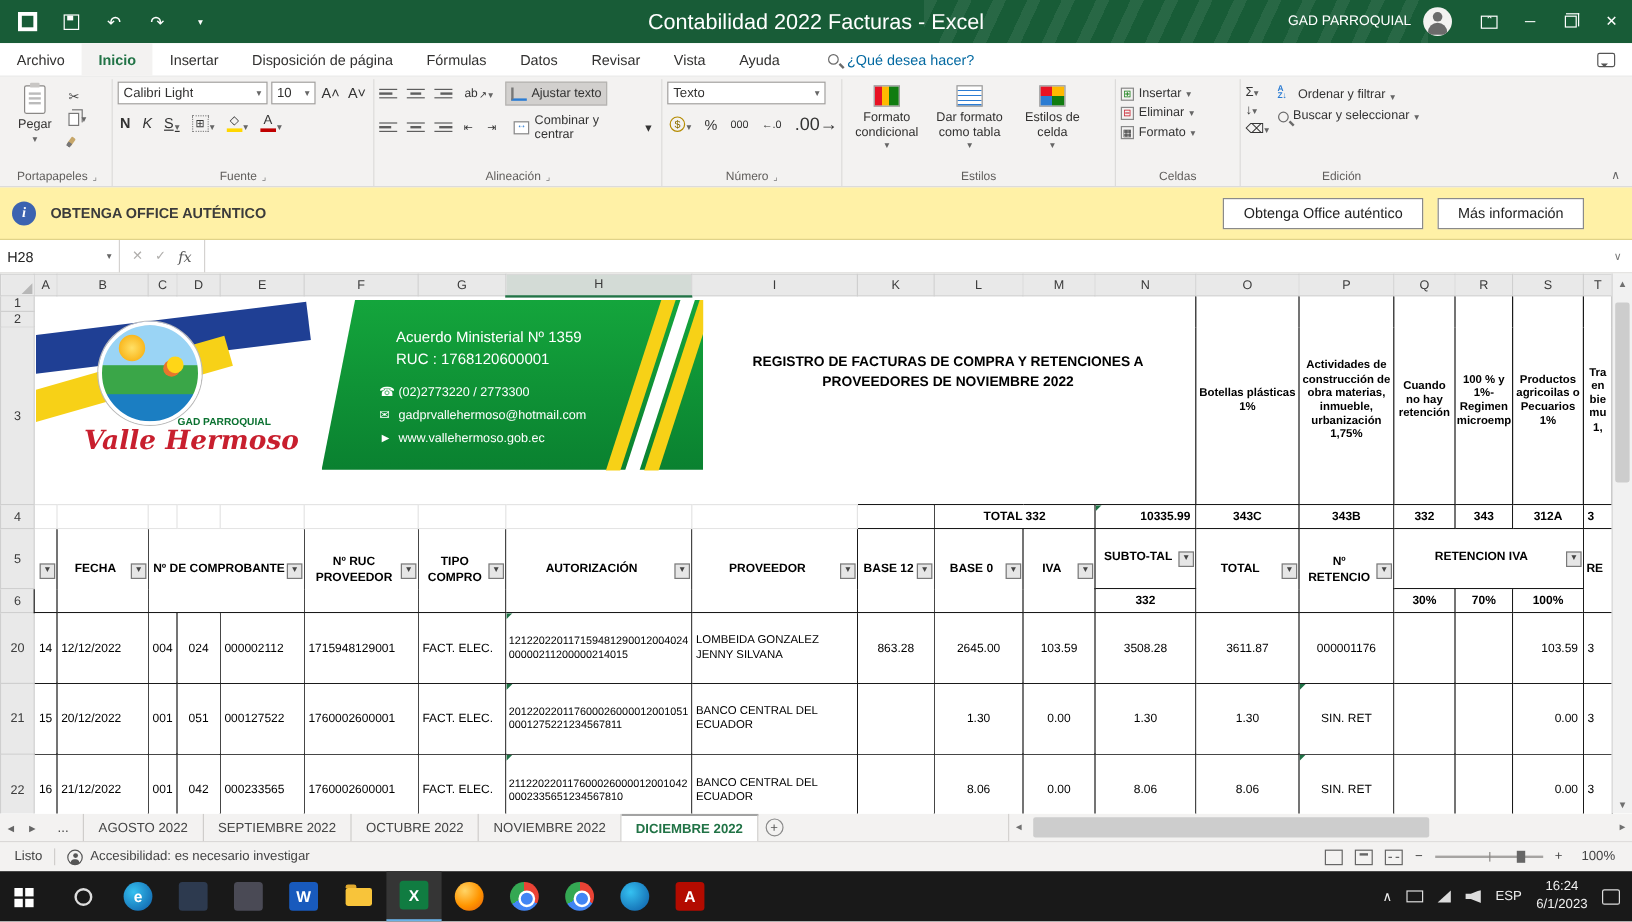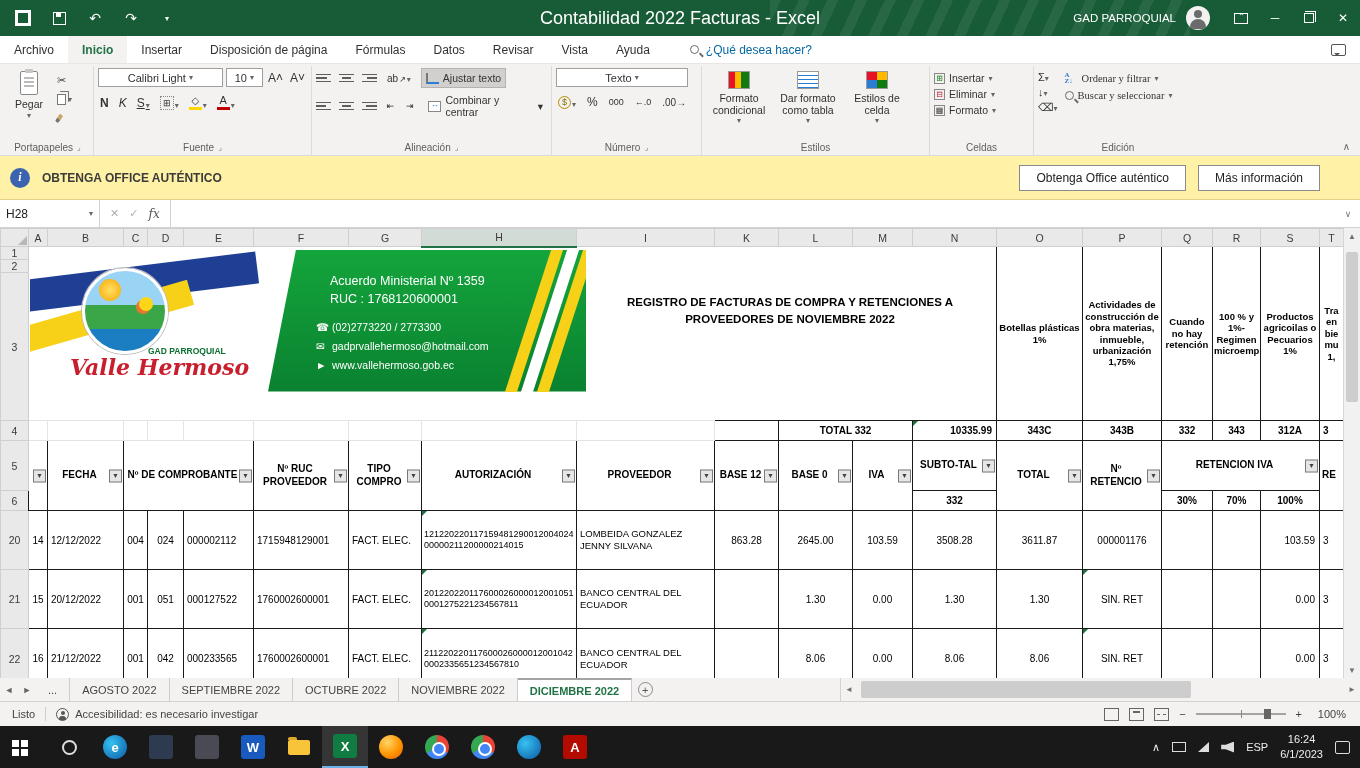--- a/index.html
+++ b/index.html
@@ -48,21 +48,21 @@
   .launcher { font-size:8px; color:#7a7a7a; }
   .bigv { width:46px; display:flex; flex-direction:column; align-items:center; text-align:center; padding-top:3px; line-height:1.2; }
   .bigv .bicon { margin-bottom:3px; }
   .i-clip { width:18px; height:24px; border:1px solid #8a8886; background:#fff; position:relative; border-radius:2px; }
   .i-clip::before { content:""; position:absolute; left:4px; top:-3px; width:8px; height:4px; background:#c8c6c4; border-radius:1px; }
   .i-clip::after { content:""; position:absolute; left:3px; top:5px; width:10px; height:1.5px; background:#bbb; box-shadow:0 4px #bbb, 0 8px #bbb; }
   .smallcol { display:flex; flex-direction:column; gap:3px; padding-top:4px; }
   .sbtn { height:16px; display:flex; align-items:center; gap:2px; font-size:11px; padding:0 2px; color:#444; }
   .i-copy { width:9px; height:11px; border:1px solid #777; background:#fff; box-shadow:2px -2px 0 -0px #f3f2f1, 3px -3px 0 0px #777; }
   .i-brush { width:4px; height:9px; background:#c7a76a; border-radius:1px; transform:rotate(35deg); border-bottom:4px solid #777; }
-  .combo { background:#fff; border:1px solid #a19f9d; display:flex; align-items:center; justify-content:center; padding:0 4px; height:19px; font-size:11px; }
+  .combo { background:#fff; border:1px solid #a19f9d; display:flex; align-items:center; justify-content:space-between; padding:0 4px; height:19px; font-size:11px; }
   .combo .cv { overflow:hidden; white-space:nowrap; }
   .combo .ca { font-size:8px; color:#666; margin-left:3px; }
   .fxrow1 { display:flex; gap:3px; align-items:center; }
   .fxrow2 { display:flex; gap:6px; align-items:center; margin-top:5px; }
   .fbtn { font-size:12px; color:#333; display:flex; align-items:flex-end; gap:1px; padding:0 2px; }
   .fbtn .ca { font-size:8px; color:#666; }
   .bold { font-weight:bold; } .ital { font-style:italic; } .und { text-decoration:underline; }
   .i-border { width:14px; height:14px; border:1px dotted #888; display:grid; place-items:center; font-size:9px; color:#333; }
   .colorbar { display:inline-block; width:13px; height:3px; margin-top:1px; }
   .stack { display:flex; flex-direction:column; align-items:center; line-height:1; }
@@ -82,21 +82,21 @@
   .stybtn .ic { width:22px; height:18px; margin-bottom:3px; border:1px solid #9a9a9a; background:
      linear-gradient(90deg,#e81123 0 30%, #ffb900 30% 60%, #107c10 60%); }
   .stybtn .ic.tbl { background:repeating-linear-gradient(#fff 0 3px, #2b7cd3 3px 4px); }
   .stybtn .ic.cel { background:conic-gradient(#ffb900 0 25%, #107c10 0 50%, #2b7cd3 0 75%, #e81123 0); }
   .cellsg { display:flex; flex-direction:column; gap:4px; padding-top:4px; }
   .cbtn { display:flex; align-items:center; gap:4px; font-size:10.5px; color:#333; }
   .csq { width:11px; height:11px; border:1px solid #888; display:grid; place-items:center; font-size:8px; }
   .csq.g { color:#107c10; } .csq.r { color:#c50f1f; }
   .edcol { display:flex; flex-direction:column; gap:3px; padding-top:3px; margin-right:4px; font-size:11px; color:#333; }
   .edbig { display:flex; flex-direction:column; gap:5px; padding-top:4px; }
-  .edbtn { display:flex; align-items:center; gap:4px; font-size:10.5px; color:#333;font-family:Liberation Serif, serif; }
+  .edbtn { display:flex; align-items:flex-end; gap:4px; font-size:10.5px; color:#333; }
   .i-az { width:13px; height:13px; font-size:7px; line-height:6px; color:#2b7cd3; font-weight:bold; }
   .rib-collapse { position:absolute; right:10px; bottom:3px; font-size:10px; color:#666; }
 
   
   .warnbar { height:44px; background:#fff1a6; border-bottom:1px solid #e0d389; display:flex; align-items:center; padding:0 10px; gap:12px; flex:0 0 44px; }
   .i-info { width:20px; height:20px; border-radius:50%; background:#3c63b0; color:#fff; font-size:12px; font-weight:bold; font-style:italic; display:grid; place-items:center; flex:0 0 20px; font-family:"Liberation Serif", serif; }
   .warn-title { font-size:12px; font-weight:bold; color:#3b3b3b; white-space:nowrap; }
   .warn-msg { font-size:12px; color:#3b3b3b; max-width:650px; line-height:1.35; }
   .warn-btns { margin-left:auto; display:flex; gap:12px; padding-right:30px; }
   .warn-btn { background:#fff; border:1px solid #8a8a8a; font-size:12px; padding:5px 16px; white-space:nowrap; color:#222; }
@@ -432,21 +432,21 @@
             </span>
           <span class="fbtn">
               <span>%</span>
             </span>
           <span class="fbtn" style="font-size:9px">
               <span>000</span>
             </span>
           <span class="fbtn" style="font-size:9px">
               <span>←.0</span>
             </span>
-          <span class="fbtn" style="font-size:10px">
+          <span class="fbtn" style="font-size:15px">
               <span>.00→</span>
             </span>
         </div>
       </div>
       <div class="rlabel">
           <span>Número</span>
           <span class="launcher">⌟</span>
         </div>
     </div>
 

